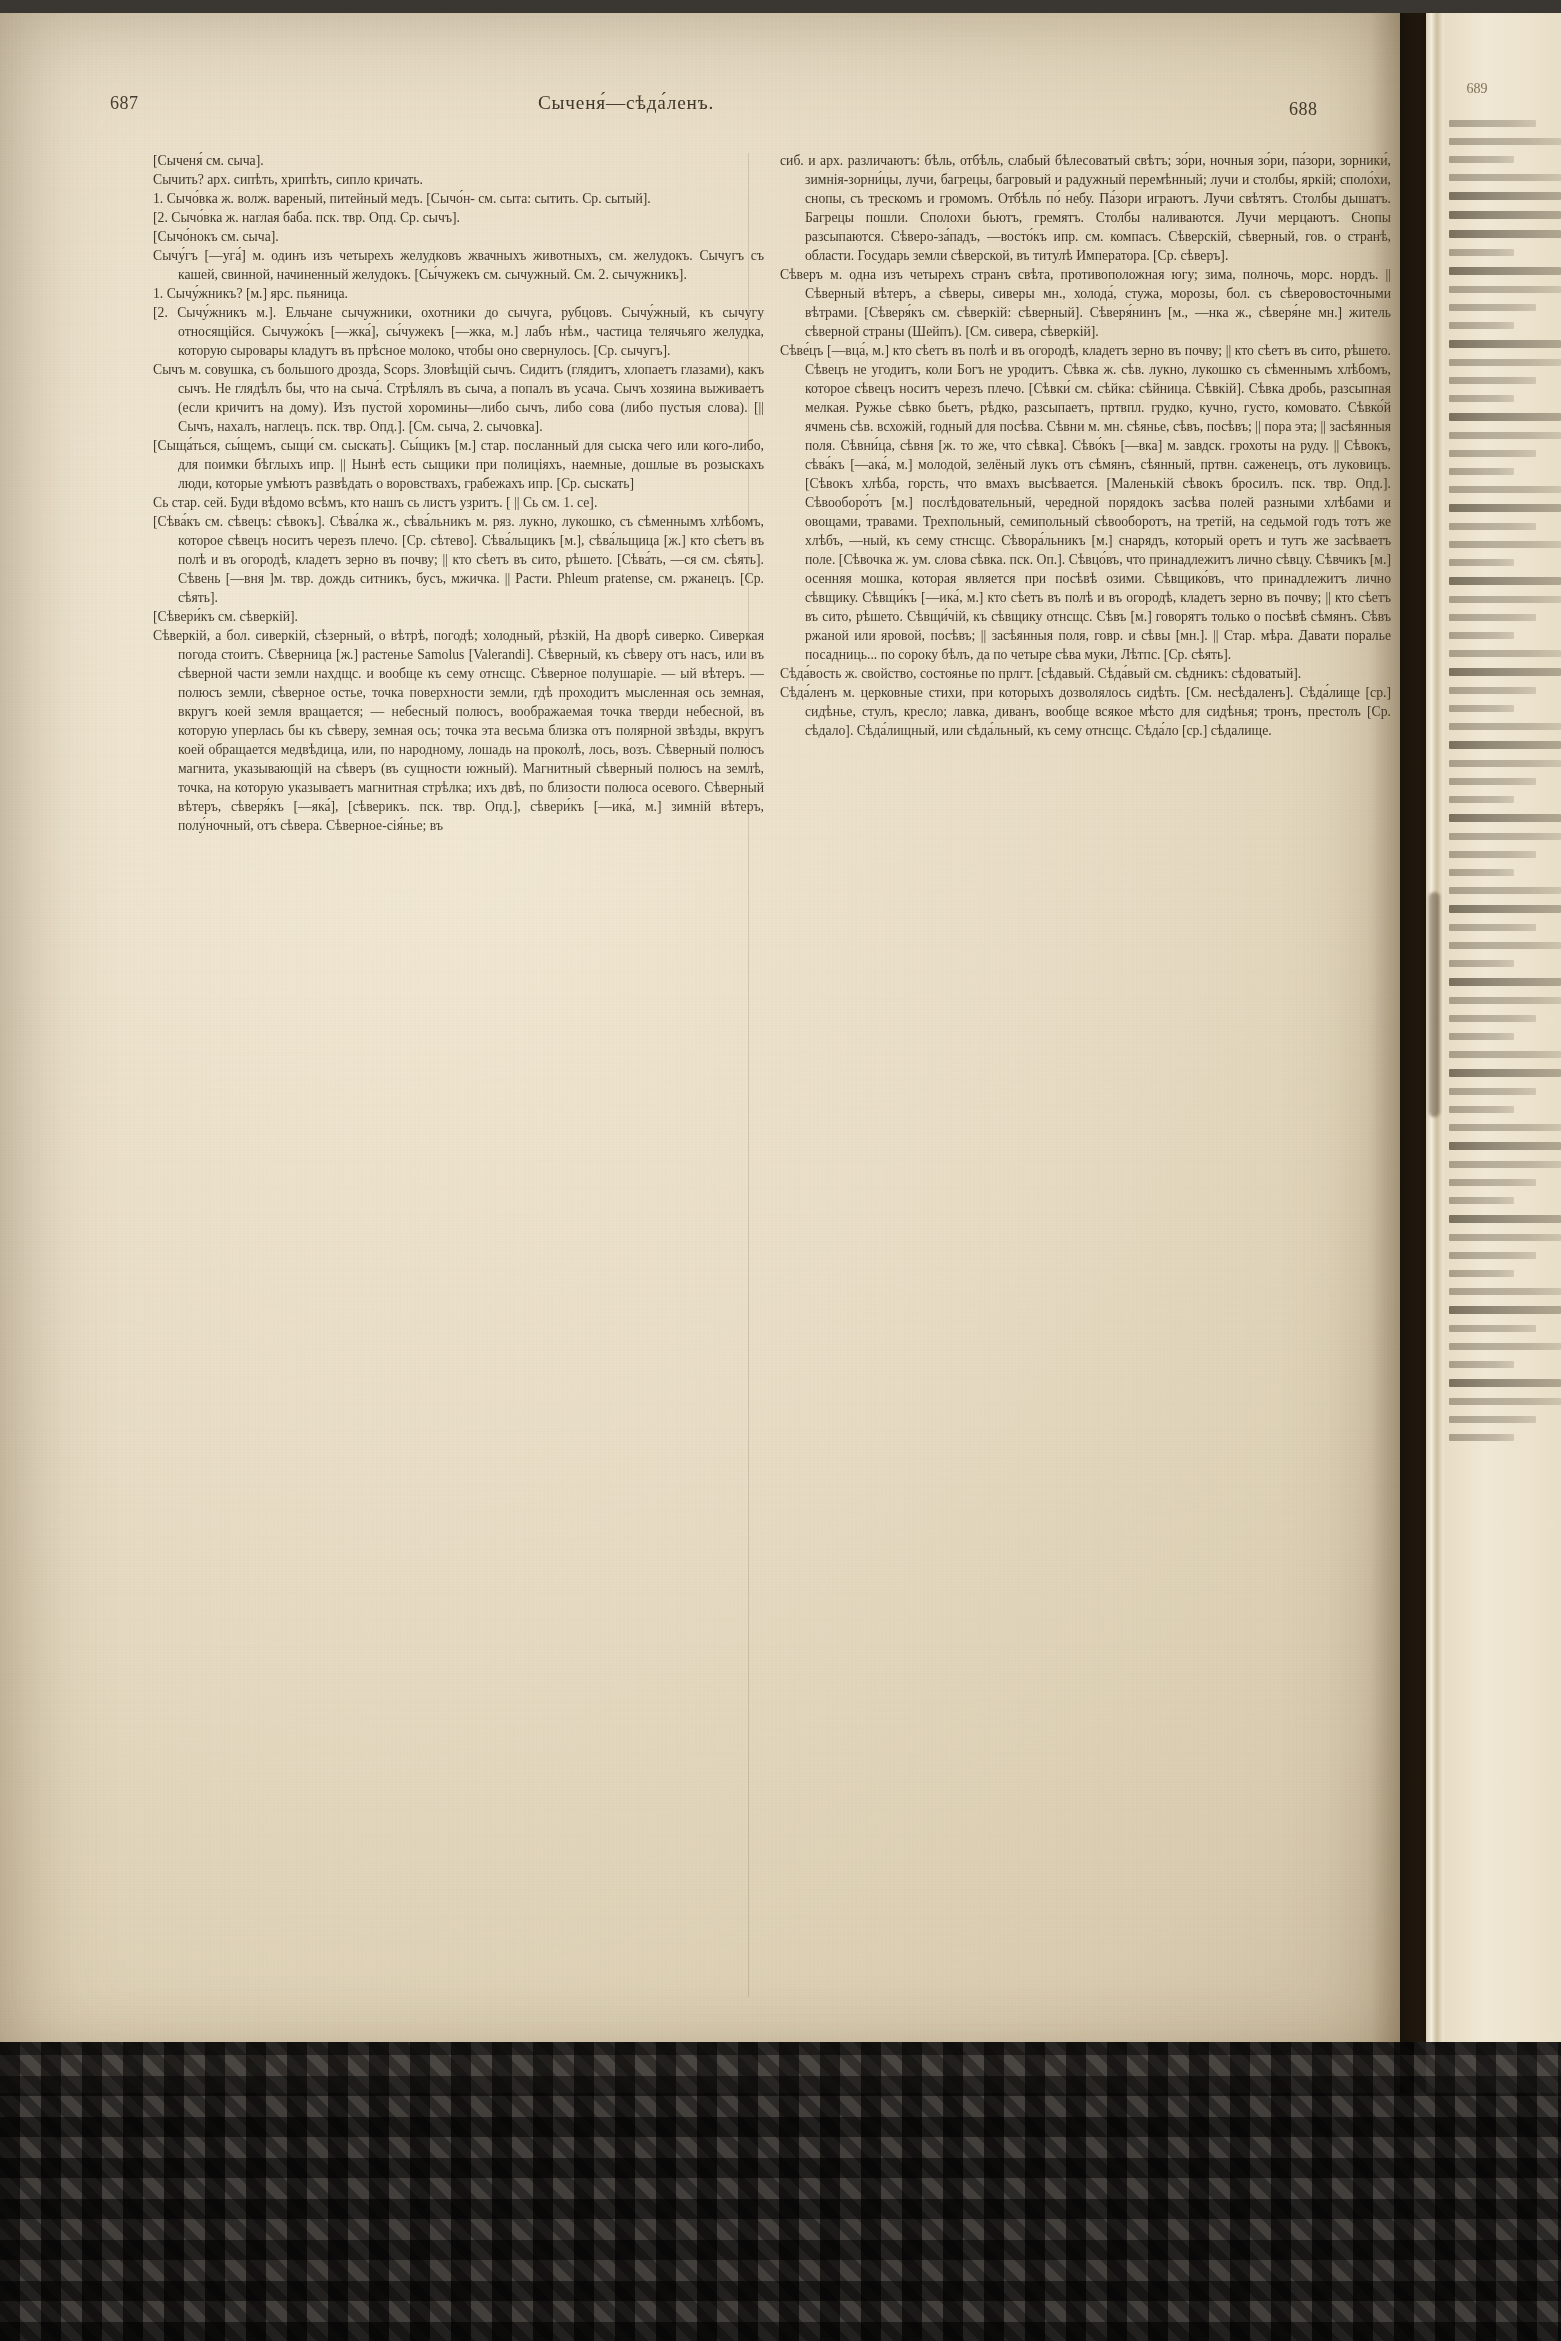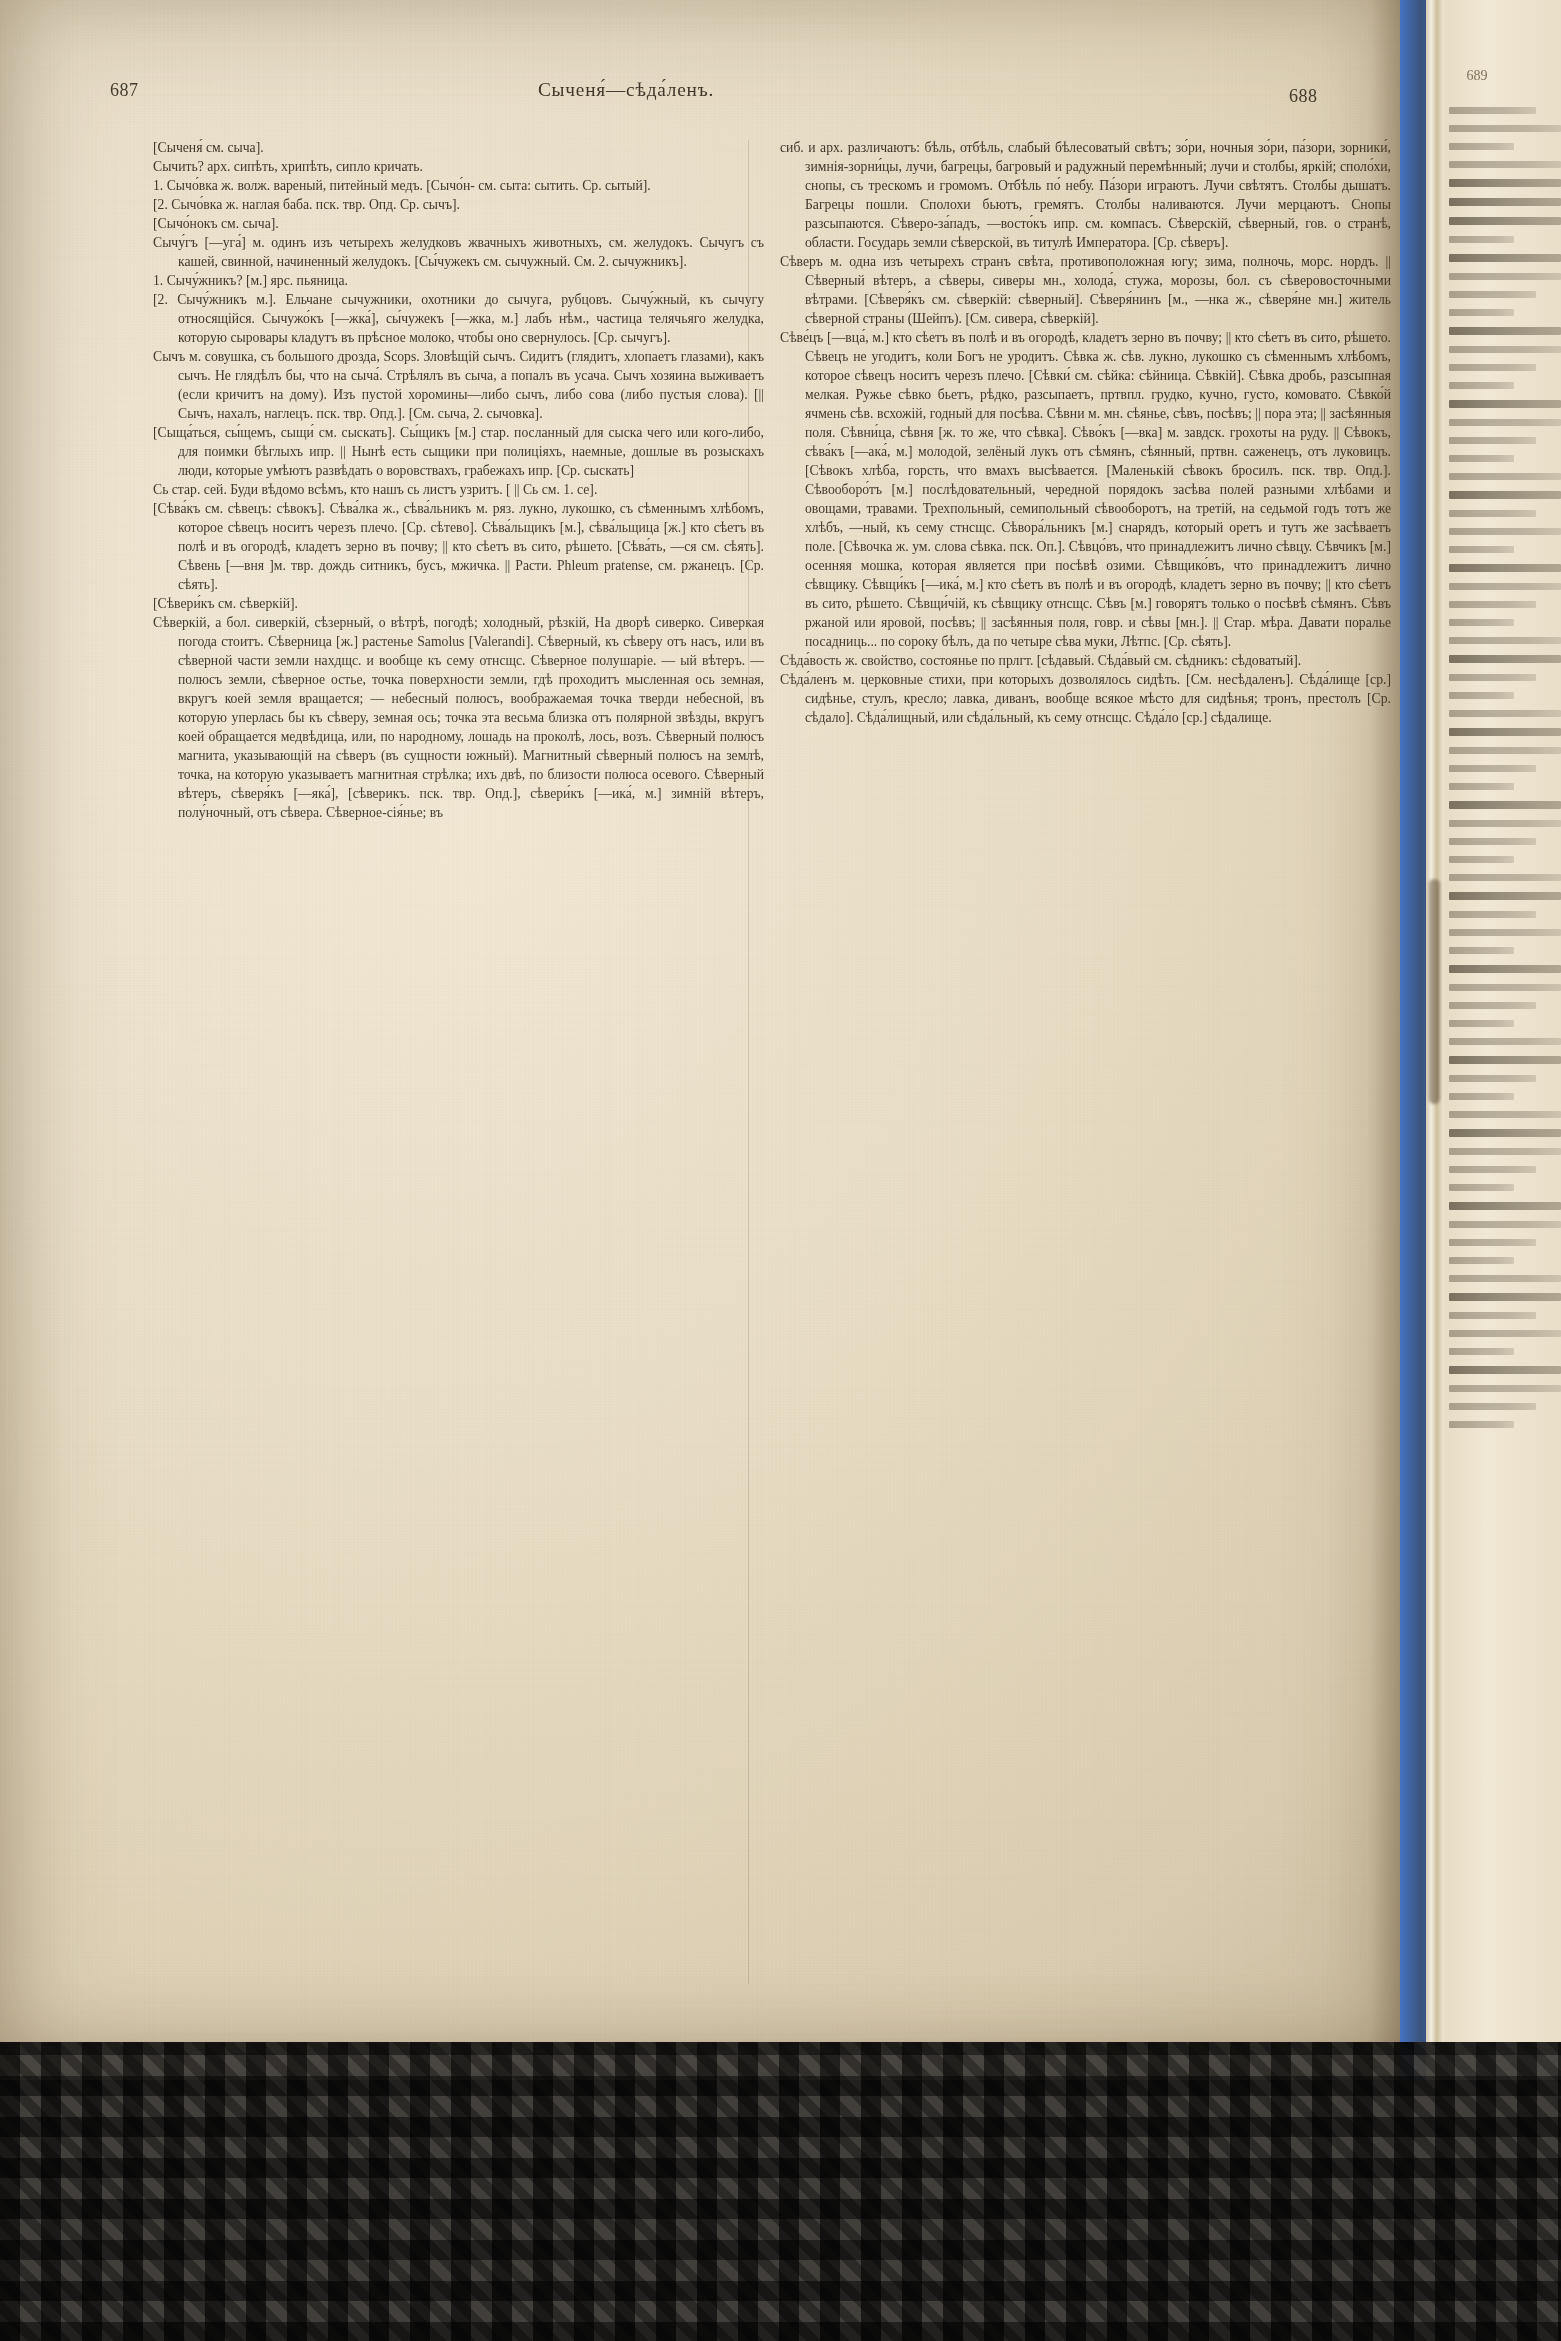--- a/index.html
+++ b/index.html
@@ -12,22 +12,22 @@
         background:
           repeating-linear-gradient(90deg, rgba(0,0,0,.55) 0 20.4px, rgba(255,255,255,.05) 20.4px 41px),
           repeating-linear-gradient(0deg, rgba(0,0,0,.55) 0 20.4px, rgba(255,255,255,.05) 20.4px 41px),
           #2e2b27;
         opacity:.95;}
   #foam:after{content:"";position:absolute;inset:0;
         background:repeating-linear-gradient(45deg, rgba(0,0,0,.35) 0 10.2px, rgba(255,255,255,.06) 10.2px 20.4px);
         mix-blend-mode:multiply;}
 
   
-  #book{position:absolute;left:0;top:0;width:1561px;height:2080px;
-        background:#3b82f6;}
+  #book{position:absolute;left:0;top:13px;width:1561px;height:2080px;
+        background:#000000;}
   
   #page-left{position:absolute;left:0;top:0;width:1400px;height:2080px;
         background:radial-gradient(120% 100% at 20% 25%, #f2e9d6 0%, #eadfc7 55%, #ddd0b4 100%);}
   
   #grain{position:absolute;inset:0;pointer-events:none;opacity:.22;
         background:
           repeating-linear-gradient(0deg, rgba(150,130,95,.10) 0 1.1px, rgba(255,255,255,0) 1.1px 2.7px),
           repeating-linear-gradient(90deg, rgba(150,130,95,.08) 0 1.6px, rgba(255,255,255,0) 1.6px 3.8px);}
   #speckle{position:absolute;inset:0;pointer-events:none;opacity:.35;
         background:

